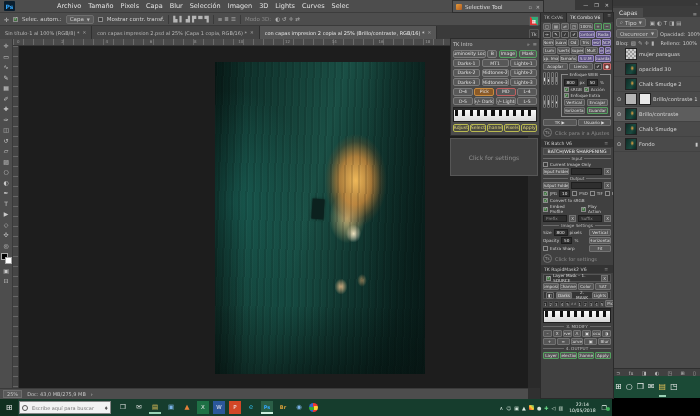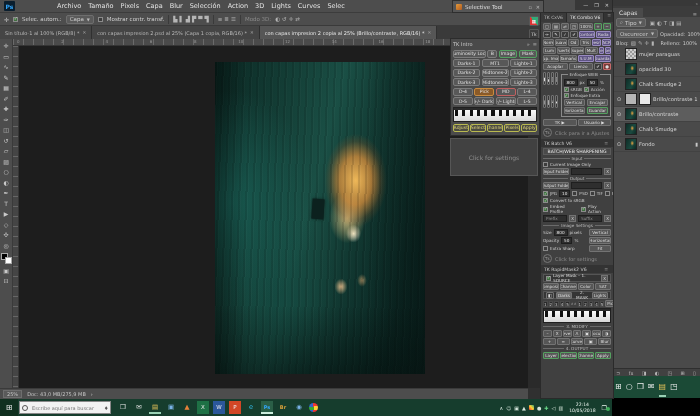--- a/index.html
+++ b/index.html
@@ -174,21 +174,21 @@
   <div id="menubar" class="abs">
     <div id="ps-logo">Ps</div>
     <div style="display:flex;gap:7px;margin-left:36px;">
 
     <span class="menu-item">Archivo</span>
         <span class="menu-item">Tamaño</span>
         <span class="menu-item">Pixels</span>
         <span class="menu-item">Capa</span>
         <span class="menu-item">Blur</span>
         <span class="menu-item">Selección</span>
-        <span class="menu-item">Action</span>
+        <span class="menu-item">Imagen</span>
         <span class="menu-item">3D</span>
         <span class="menu-item">Lights</span>
         <span class="menu-item">Curves</span>
         <span class="menu-item">Selec</span>
       </div>
   </div>
   <div id="winControls" class="abs">
     <span>—</span>
     <span>❐</span>
     <span>✕</span>

